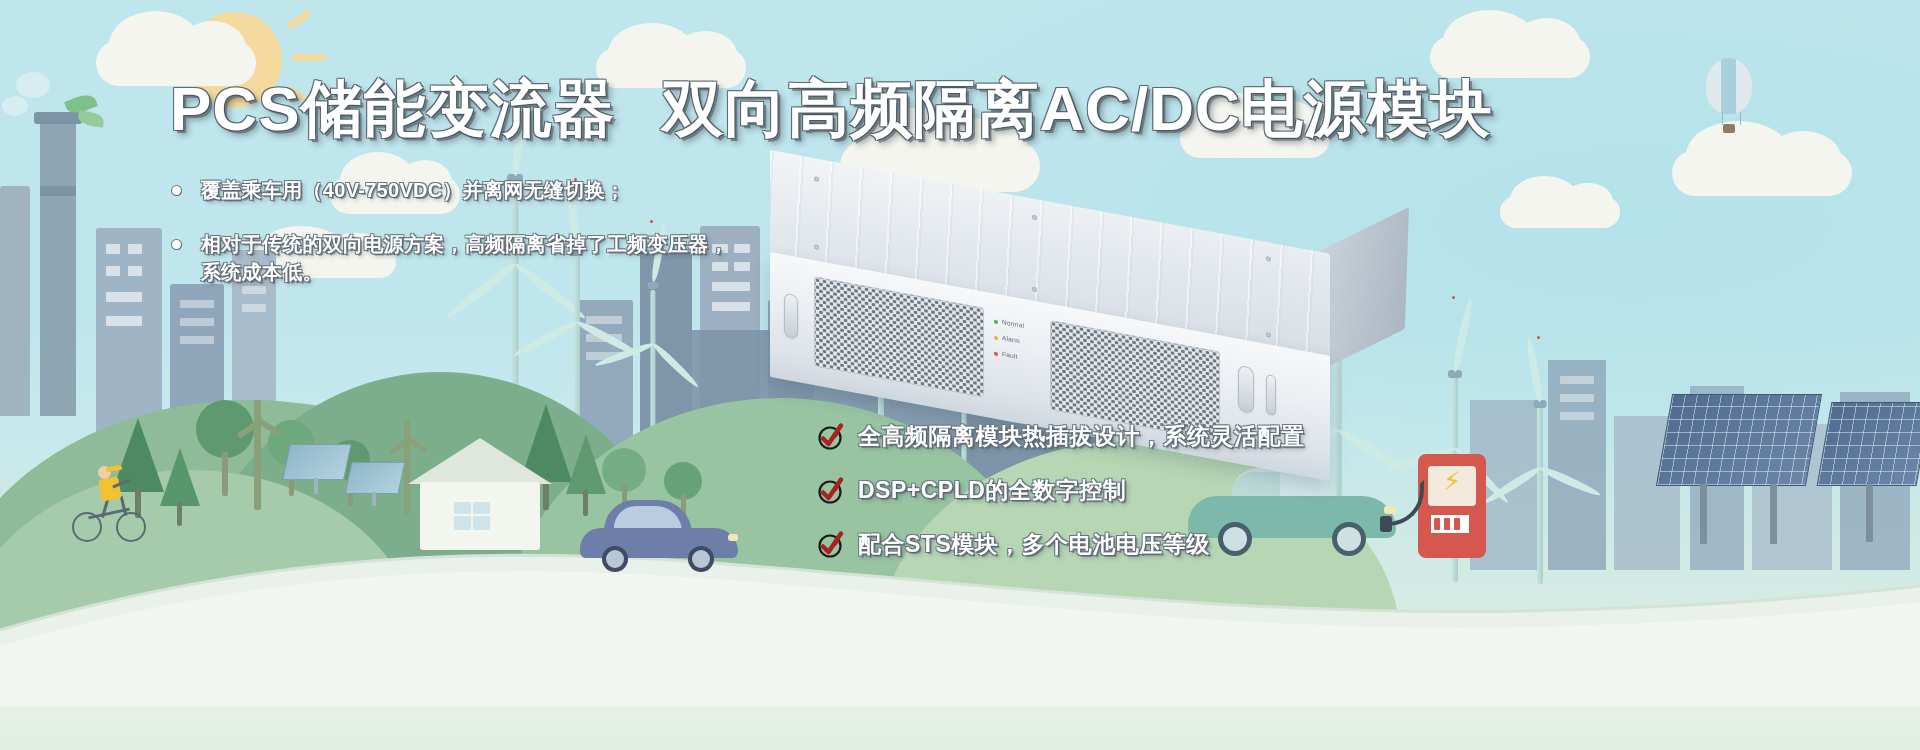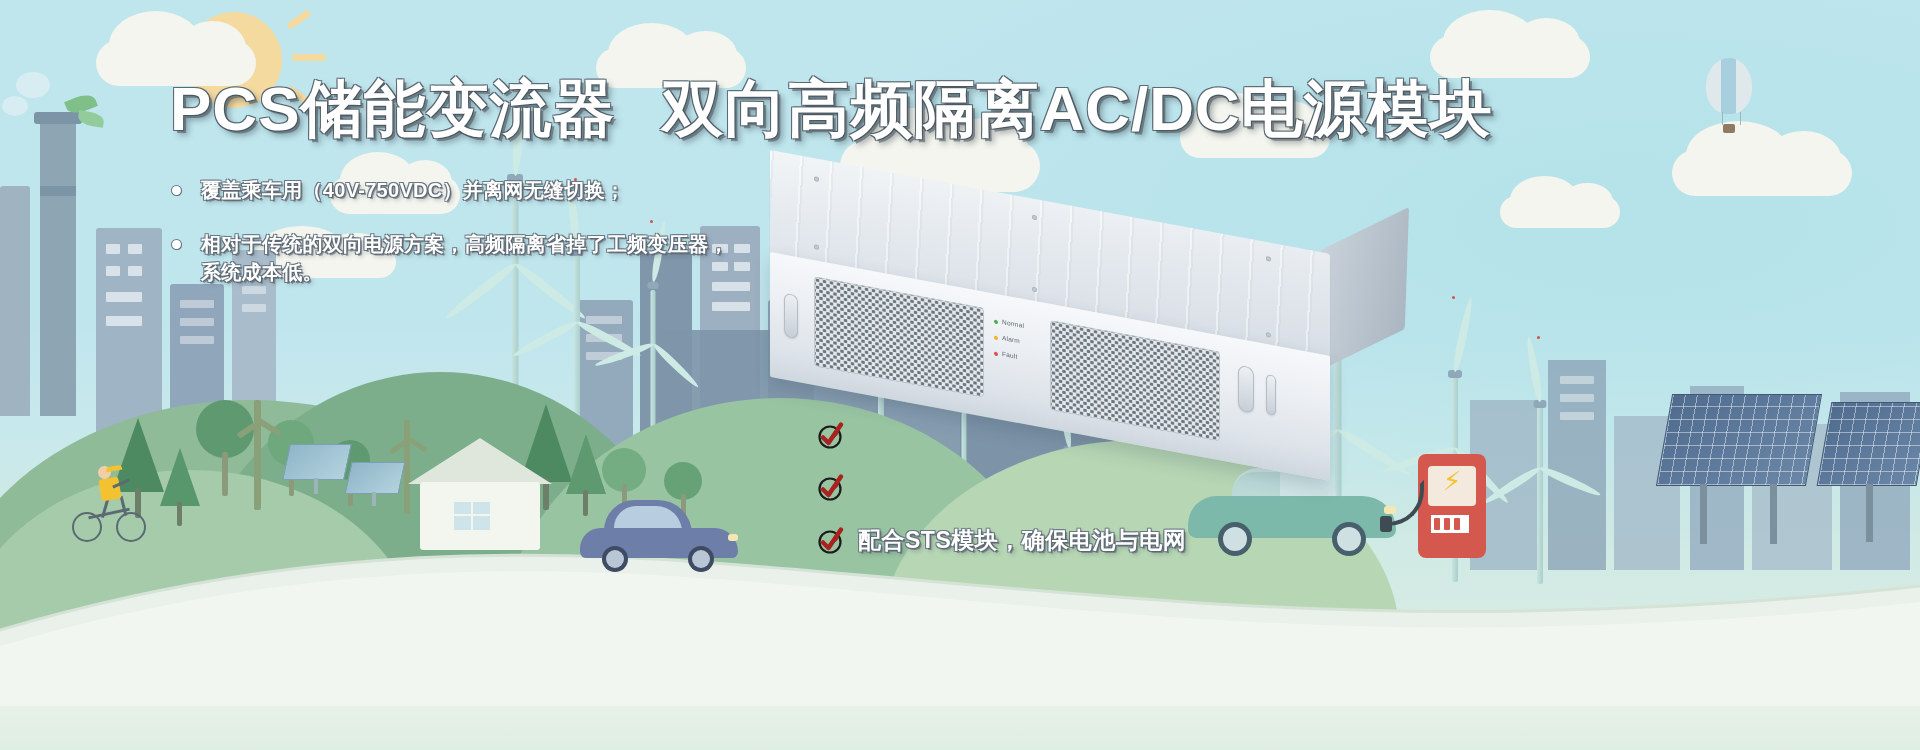--- a/index.html
+++ b/index.html
@@ -641,35 +641,37 @@
 
   <div id="checks">
     <div class="chk-item">
       <span class="chk-icon">
         <svg viewBox="0 0 30 30" width="30" height="30">
           <circle cx="14" cy="17" r="10.5" fill="none" stroke="#1b1b1b" stroke-width="2.2"></circle>
           <path d="M7 17.5 L12.5 23 L25 4.5 L21.5 15 L13 22.5 Z" fill="#a8231f"></path>
           <path d="M7 17.5 L12.5 23 L25 4.5" fill="none" stroke="#a8231f" stroke-width="4.5" stroke-linecap="round" stroke-linejoin="round"></path>
         </svg>
       </span>
+      <span>全高频隔离模块热插拔设计，系统灵活配置</span>
     </div>
     <div class="chk-item">
       <span class="chk-icon">
         <svg viewBox="0 0 30 30" width="30" height="30">
           <circle cx="14" cy="17" r="10.5" fill="none" stroke="#1b1b1b" stroke-width="2.2"></circle>
           <path d="M7 17.5 L12.5 23 L25 4.5 L21.5 15 L13 22.5 Z" fill="#a8231f"></path>
           <path d="M7 17.5 L12.5 23 L25 4.5" fill="none" stroke="#a8231f" stroke-width="4.5" stroke-linecap="round" stroke-linejoin="round"></path>
         </svg>
       </span>
+      <span>DSP+CPLD的全数字控制</span>
     </div>
     <div class="chk-item">
       <span class="chk-icon">
         <svg viewBox="0 0 30 30" width="30" height="30">
           <circle cx="14" cy="17" r="10.5" fill="none" stroke="#1b1b1b" stroke-width="2.2"></circle>
           <path d="M7 17.5 L12.5 23 L25 4.5 L21.5 15 L13 22.5 Z" fill="#a8231f"></path>
           <path d="M7 17.5 L12.5 23 L25 4.5" fill="none" stroke="#a8231f" stroke-width="4.5" stroke-linecap="round" stroke-linejoin="round"></path>
         </svg>
       </span>
-      <span>配合STS模块，确保电池与电网</span>
+      <span>配合STS模块，多个电池电压等级</span>
     </div>
   </div>
 
 </div>
 
 </body></html>

